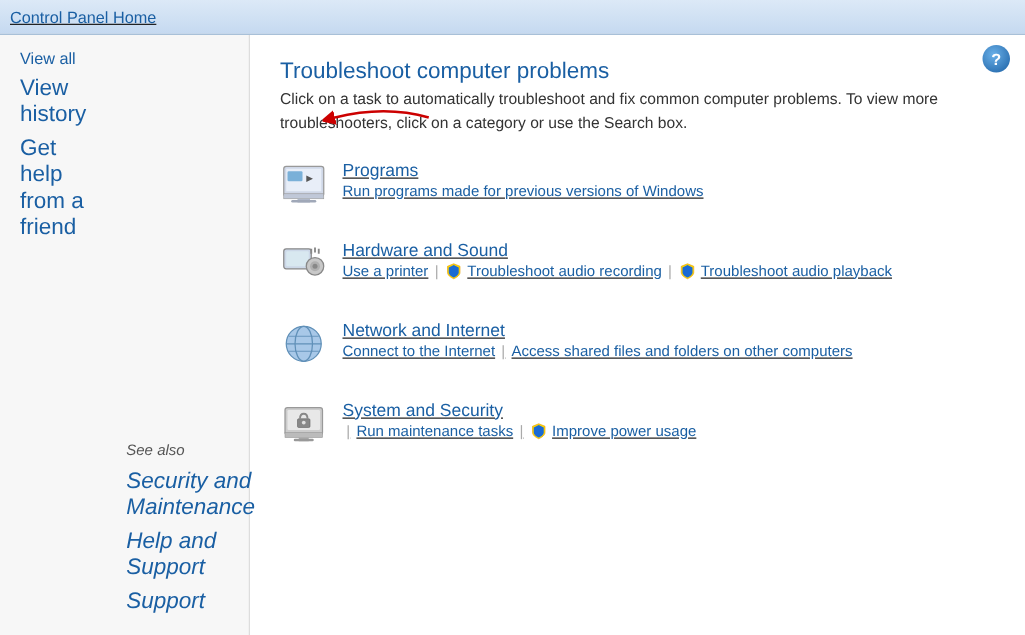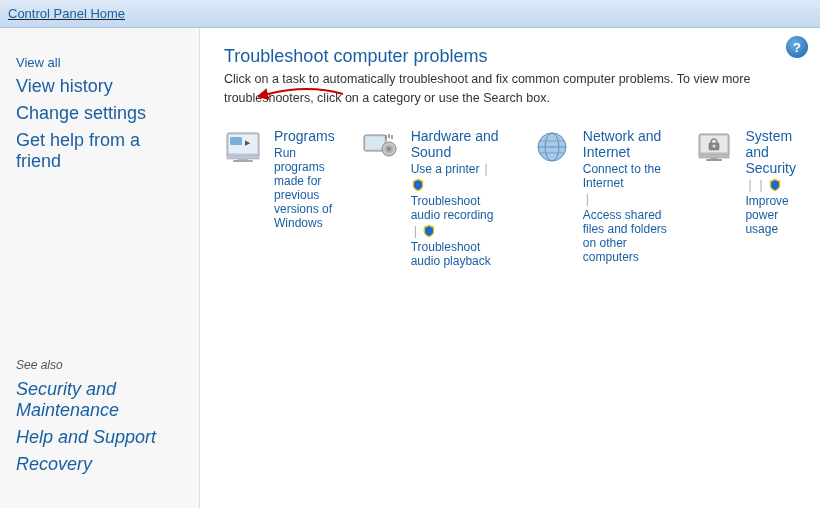--- a/index.html
+++ b/index.html
@@ -37,23 +37,23 @@
       flex: 1;
       overflow: hidden;
       background: white;
     }
 
     
     .sidebar {
       width: 200px;
       background: #f7f7f7;
       border-right: 1px solid #ddd;
-      padding: 24px 0;
-      display: flex;
-      flex-direction: column;
+      padding: 8px 0;
+      display: flex;
+      flex-direction: row;
     }
     .sidebar-nav {
       padding: 0 0 16px 0;
     }
     .sidebar-link {
       display: block;
       padding: 3px 16px;
       color: #1a5fa3;
       font-size: 18px;
       cursor: pointer;
@@ -94,22 +94,23 @@
       font-size: 12.5px;
       color: #333;
       line-height: 1.5;
       margin-bottom: 20px;
       max-width: 580px;
     }
 
     
     .category-list {
       display: flex;
-      flex-direction: row;
+      flex-direction: column;
       gap: 26px;
+      text-decoration: underline;
     }
     .category-item {
       display: flex;
       align-items: flex-start;
       gap: 12px;
     }
     .category-icon {
       width: 38px;
       height: 38px;
       flex-shrink: 0;
@@ -187,32 +188,31 @@
 
 <div class="main-layout">
 
   <div class="sidebar">
     <div class="sidebar-nav">
       <a class="sidebar-link view-all">
         <span>View all</span>
 
       </a>
       <a class="sidebar-link">View history</a>
-      <a class="sidebar-link">Change settings</a>
       <a class="sidebar-link">Get help from a friend</a>
     </div>
 
     <div style="flex:1;"></div>
 
     <div class="sidebar-see-also">
       <span>See also</span>
       <div class="sidebar-see-also-links">
         <a class="sidebar-link" style="padding-left:0;">Security and Maintenance</a>
         <a class="sidebar-link" style="padding-left:0;">Help and Support</a>
-        <a class="sidebar-link" style="padding-left:0;">Recovery</a>
+        <a class="sidebar-link" style="padding-left:0;">Support</a>
       </div>
     </div>
   </div>
 
   <div class="content" style="position:relative;">
 
     <button class="help-btn">?</button>
 
     <h1 class="page-title">Troubleshoot computer problems</h1>
     <p class="page-description">Click on a task to automatically troubleshoot and fix common computer problems. To view more troubleshooters, click on a category or use the Search box.</p>
@@ -307,20 +307,21 @@
 
             <rect x="13" y="14" width="10" height="7" rx="1" fill="#888" stroke="#666" stroke-width="0.5"></rect>
             <path d="M15 14 Q15 10 18 10 Q21 10 21 14" fill="none" stroke="#888" stroke-width="1.5"></path>
             <circle cx="18" cy="17" r="1.5" fill="#e0e0e0"></circle>
           </svg>
         </div>
         <div class="category-content">
           <div class="category-title">System and Security</div>
           <div class="category-links">
             <span class="cat-sep">|</span>
+            <span class="cat-link">Run maintenance tasks</span>
             <span class="cat-sep">|</span>
             <span class="shield-icon-inline">
               <svg width="14" height="14" viewBox="0 0 14 14">
                   <path d="M7 1 L12 3 L12 8 C12 11 7 13 7 13 C7 13 2 11 2 8 L2 3 Z" fill="#ffd700" stroke="#e8a000" stroke-width="0.5"></path>
                   <path d="M7 2 L11 4 L11 8 C11 10.5 7 12 7 12 C7 12 3 10.5 3 8 L3 4 Z" fill="#1a6ad4"></path>
                 </svg>
             </span>
             <span class="cat-link">Improve power usage</span>
           </div>
         </div>

